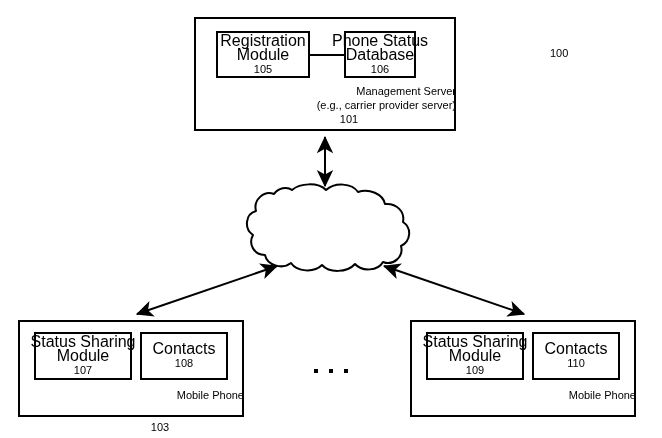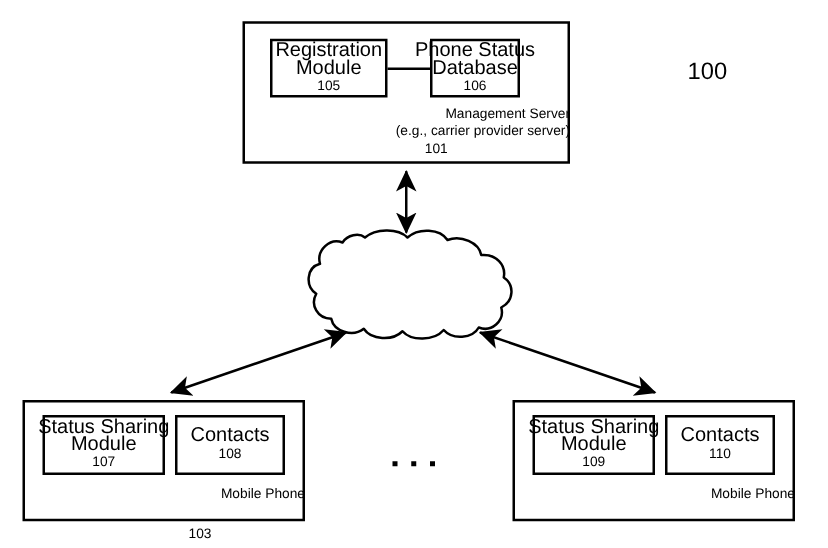--- a/index.html
+++ b/index.html
@@ -51,21 +51,21 @@
     white-space: nowrap;
   }
   .ref {
     font-size: 11px;
     line-height: 14px;
     text-align: center;
     color: #000000;
   }
   .fig-num {
     position: absolute;
-    font-size: 19px;
+    font-size: 11px;
     color: #000000;
   }
   .connector {
     position: absolute;
     background: #000000;
   }
   svg.overlay {
     position: absolute;
     left: 0;
     top: 0;

